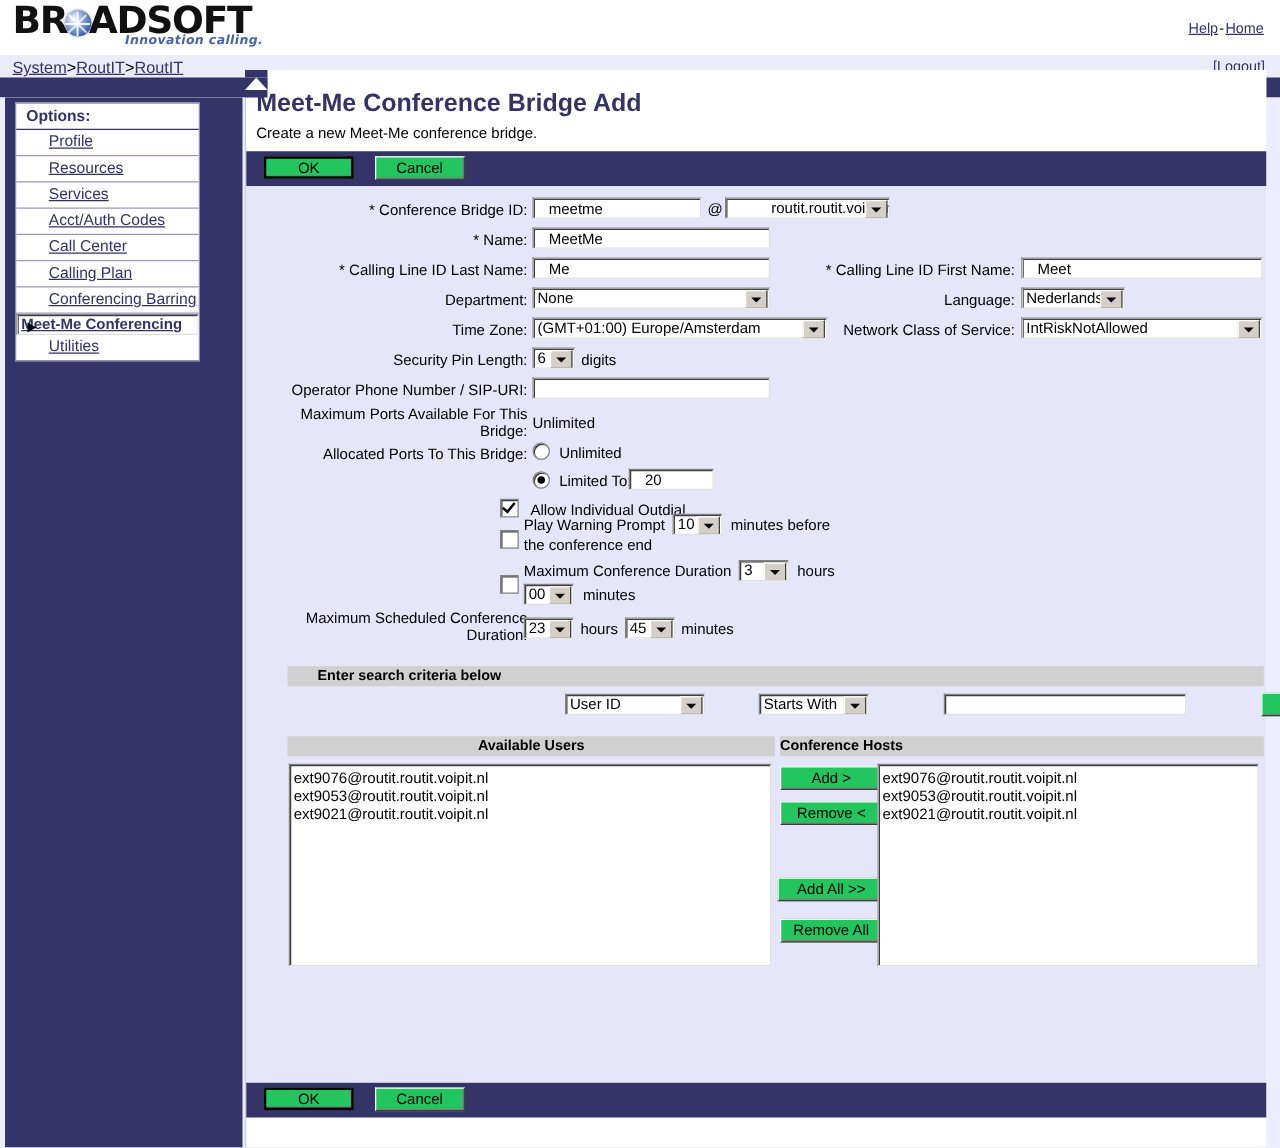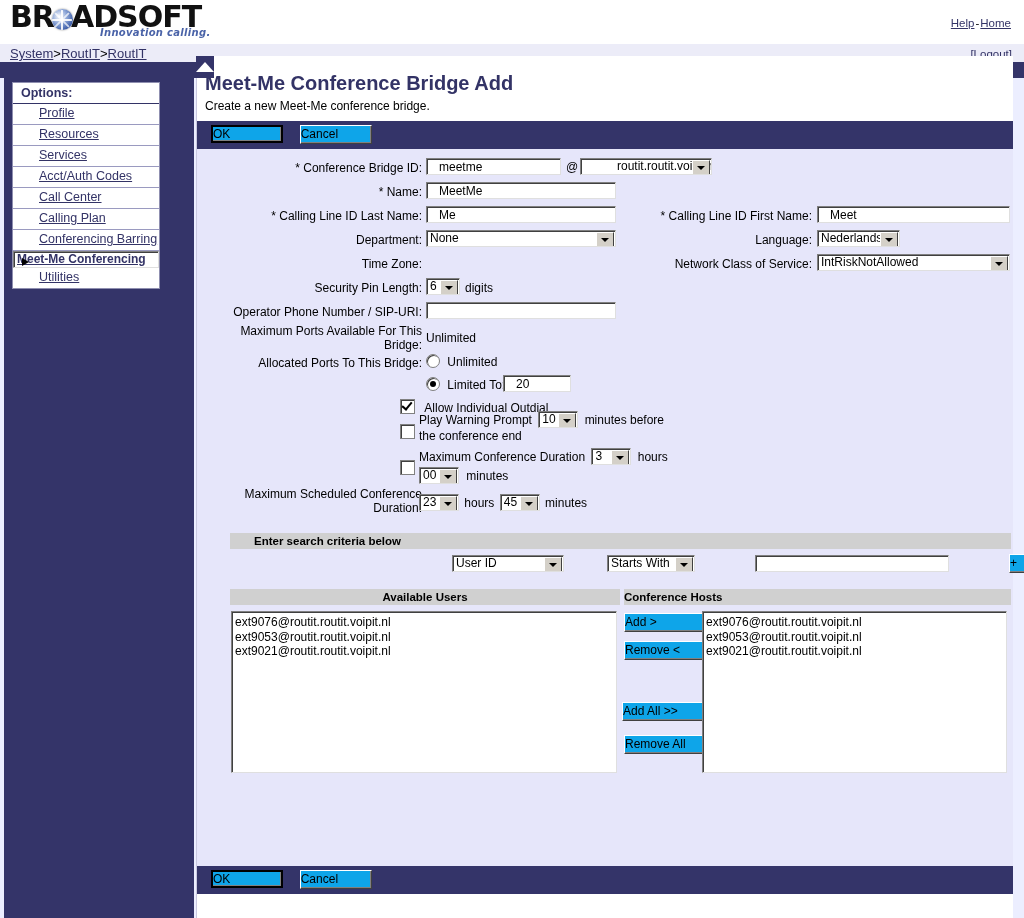--- a/index.html
+++ b/index.html
@@ -118,26 +118,27 @@
   .form-area{
     background:#e6e6fa;
     padding:10px 0 0 0;
     height:707px;
     position:relative;
   }
 
   
   .btn{
     display:inline-block;
-    background:#0ea5e9;
+    background:#22c55e;
     border-top:1px solid #fff;border-left:1px solid #fff;
     border-right:1px solid #404040;border-bottom:1px solid #404040;
     box-shadow:inset -1px -1px 0 #808080;
     font-family:"Liberation Sans", sans-serif;
     font-size:12px;color:#000;
+    text-align:center;
     padding:1px 0 2px 0;
     cursor:default;
     box-sizing:border-box;
   }
   .btn.ok{width:72px;border:2px solid #000;padding:0;}
   .btn.cancel{width:72px;}
   .txt{
     background:#fff;
     border-top:1px solid #808080;border-left:1px solid #808080;
     border-right:1px solid #dfdfdf;border-bottom:1px solid #dfdfdf;
@@ -323,20 +324,24 @@
     <div class="row" style="left:480px;top:84px;width:135px;">
       <div class="lbl">Language:</div>
     </div>
     <div class="sel" style="position:absolute;left:620px;top:81px;width:83px;">
       <span>Nederlands</span>
       <span class="arrow"></span>
     </div>
 
     <div class="row" style="left:0;top:108px;width:225px;">
       <div class="lbl">Time Zone:</div>
+    </div>
+    <div class="sel" style="position:absolute;left:229px;top:105px;width:236px;">
+      <span>(GMT+01:00) Europe/Amsterdam</span>
+      <span class="arrow"></span>
     </div>
 
     <div class="row" style="left:460px;top:108px;width:155px;">
       <div class="lbl">Network Class of Service:</div>
     </div>
     <div class="sel" style="position:absolute;left:620px;top:105px;width:193px;">
       <span>IntRiskNotAllowed</span>
       <span class="arrow"></span>
     </div>
 

